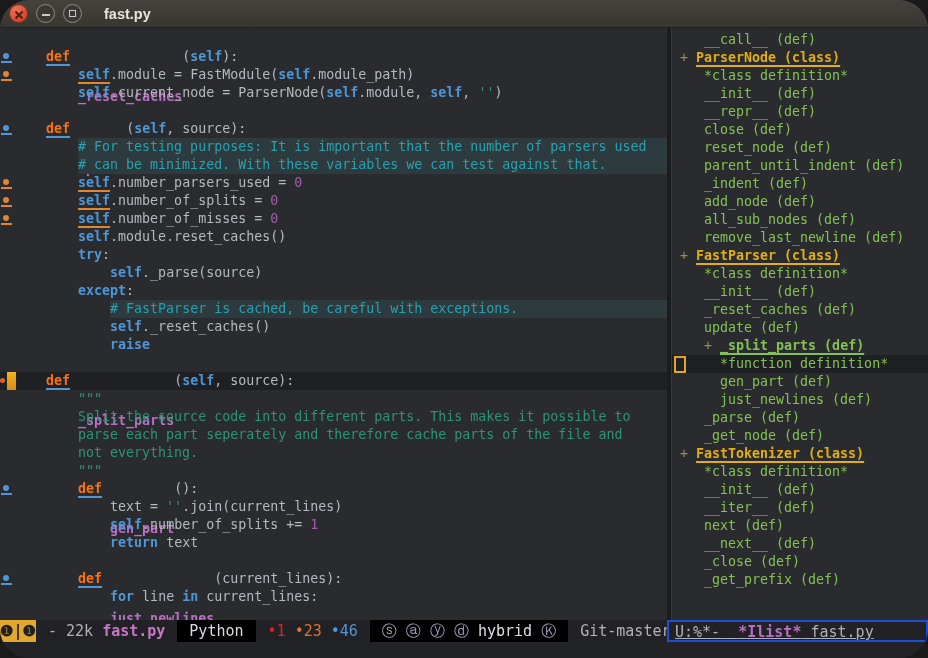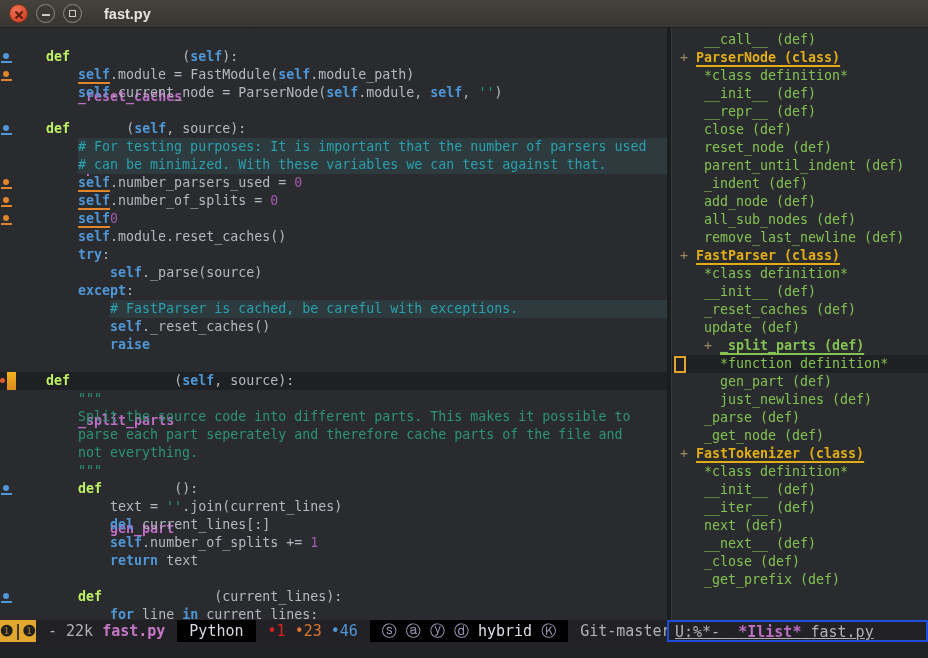--- a/index.html
+++ b/index.html
@@ -1,17 +1,17 @@
 <!DOCTYPE html>
 <html><head>
 <meta charset="utf-8">
 <style>
   html,body{margin:0;padding:0;background:#1a1a1a;}
   .window{width:928px;height:658px;position:relative;overflow:hidden;background:#292b2e;
-          font-family:"DejaVu Sans Mono",monospace;}
+          font-family:"DejaVu Sans Mono",monospace;border-radius:29px;}
   
   .titlebar{height:28px;background:linear-gradient(#45423d,#383631);border-bottom:1px solid #23211e;
             display:flex;align-items:center;padding-left:9px;box-sizing:border-box;}
   .tb-btn{width:19px;height:19px;border-radius:50%;margin-right:8px;position:relative;box-sizing:border-box;}
   .btn-close{background:radial-gradient(circle at 35% 30%,#ef7457,#d9472b 70%);border:1px solid #7e3категории22;border:1px solid #7e3522;}
   .btn-plain{background:#3b3935;border:1px solid #8d897f;}
   .tb-btn .x1,.tb-btn .x2{position:absolute;left:4px;top:8.5px;width:10px;height:1.8px;background:#5a1d0d;}
   .x1{transform:rotate(45deg);} .x2{transform:rotate(-45deg);}
   .glyph-min{position:absolute;left:5px;top:9px;width:8px;height:1.8px;background:#cdc9c0;}
   .glyph-max{position:absolute;left:5px;top:5px;width:7px;height:7px;border:1.6px solid #cdc9c0;box-sizing:border-box;}
@@ -22,21 +22,21 @@
   .code-pane{width:667px;box-sizing:border-box;padding-top:2px;overflow:hidden;}
   .divider{width:5px;background:#1b1c1e;border-right:1px solid #37383b;box-sizing:border-box;}
   .side-pane{flex:1;padding-top:3px;overflow:hidden;}
   .line{display:flex;height:18px;line-height:18px;white-space:pre;position:relative;
         padding-left:14px;font-size:13.3px;}
   .side-pane .line{padding-left:8px;}
   .line.hl{background:#1e2023;}
   
   .tk-p{color:#b4bac0;}
   .tk-k{color:#4f97d7;font-weight:bold;}
-  .tk-ku{color:#bef264;font-weight:bold;text-decoration-color:#4f97d7;
+  .tk-ku{color:#f97316;font-weight:bold;text-decoration:underline;text-decoration-color:#4f97d7;
          text-decoration-thickness:1.5px;text-underline-offset:3px;}
   .tk-s{color:#4f97d7;font-weight:bold;}
   .tk-su{color:#4f97d7;font-weight:bold;text-decoration:underline;text-decoration-color:#e0862c;
          text-decoration-thickness:1.8px;text-underline-offset:3px;}
   .tk-f{color:#bc6ec5;font-weight:bold;margin-top:40px;}
   .tk-c{color:#2aa1ae;background:#2d3a3e;}
   .tk-cf{flex:1;background:#2d3a3e;}
   .tk-d{color:#2d9574;}
   .tk-str{color:#2d9574;}
   .tk-n{color:#a45bad;}
@@ -97,38 +97,37 @@
         <div class="line"></div>
         <div class="line"><span class="mk"><span class="mk-dot c-blue"></span><span class="mk-bar c-blue"></span></span><span class="tk-p">    </span><span class="tk-ku">def</span><span class="tk-p"> </span><span class="tk-f">_reset_caches</span><span class="tk-p">(</span><span class="tk-s">self</span><span class="tk-p">):</span></div>
         <div class="line"><span class="mk"><span class="mk-dot c-orange"></span><span class="mk-bar c-orange"></span></span><span class="tk-p">        </span><span class="tk-su">self</span><span class="tk-p">.module = FastModule(</span><span class="tk-s">self</span><span class="tk-p">.module_path)</span></div>
         <div class="line"><span class="tk-p">        </span><span class="tk-s">self</span><span class="tk-p">.current_node = ParserNode(</span><span class="tk-s">self</span><span class="tk-p">.module, </span><span class="tk-s">self</span><span class="tk-p">, </span><span class="tk-str">''</span><span class="tk-p">)</span></div>
         <div class="line"></div>
         <div class="line"><span class="mk"><span class="mk-dot c-blue"></span><span class="mk-bar c-blue"></span></span><span class="tk-p">    </span><span class="tk-ku">def</span><span class="tk-p"> </span><span class="tk-f">update</span><span class="tk-p">(</span><span class="tk-s">self</span><span class="tk-p">, source):</span></div>
         <div class="line"><span class="tk-p">        </span><span class="tk-c"># For testing purposes: It is important that the number of parsers used</span><span class="tk-cf"></span></div>
         <div class="line"><span class="tk-p">        </span><span class="tk-c"># can be minimized. With these variables we can test against that.</span><span class="tk-cf"></span></div>
         <div class="line"><span class="mk"><span class="mk-dot c-orange"></span><span class="mk-bar c-orange"></span></span><span class="tk-p">        </span><span class="tk-su">self</span><span class="tk-p">.number_parsers_used = </span><span class="tk-n">0</span></div>
         <div class="line"><span class="mk"><span class="mk-dot c-orange"></span><span class="mk-bar c-orange"></span></span><span class="tk-p">        </span><span class="tk-su">self</span><span class="tk-p">.number_of_splits = </span><span class="tk-n">0</span></div>
-        <div class="line"><span class="mk"><span class="mk-dot c-orange"></span><span class="mk-bar c-orange"></span></span><span class="tk-p">        </span><span class="tk-su">self</span><span class="tk-n">0</span></div>
+        <div class="line"><span class="mk"><span class="mk-dot c-orange"></span><span class="mk-bar c-orange"></span></span><span class="tk-p">        </span><span class="tk-su">self</span><span class="tk-p">.number_of_misses = </span><span class="tk-n">0</span></div>
         <div class="line"><span class="tk-p">        </span><span class="tk-s">self</span><span class="tk-p">.module.reset_caches()</span></div>
         <div class="line"><span class="tk-p">        </span><span class="tk-k">try</span><span class="tk-p">:</span></div>
         <div class="line"><span class="tk-p">            </span><span class="tk-s">self</span><span class="tk-p">._parse(source)</span></div>
         <div class="line"><span class="tk-p">        </span><span class="tk-k">except</span><span class="tk-p">:</span></div>
         <div class="line"><span class="tk-p">            </span><span class="tk-c"># FastParser is cached, be careful with exceptions.</span><span class="tk-cf"></span></div>
         <div class="line"><span class="tk-p">            </span><span class="tk-s">self</span><span class="tk-p">._reset_caches()</span></div>
         <div class="line"><span class="tk-p">            </span><span class="tk-k">raise</span></div>
         <div class="line"></div>
         <div class="line hl"><span class="mk"><span class="mk-dot2"></span><span class="mk-block"></span></span><span class="tk-p">    </span><span class="tk-ku">def</span><span class="tk-p"> </span><span class="tk-f">_split_parts</span><span class="tk-p">(</span><span class="tk-s">self</span><span class="tk-p">, source):</span></div>
         <div class="line"><span class="tk-p">        </span><span class="tk-d">"""</span></div>
         <div class="line"><span class="tk-p">        </span><span class="tk-d">Split the source code into different parts. This makes it possible to</span></div>
         <div class="line"><span class="tk-p">        </span><span class="tk-d">parse each part seperately and therefore cache parts of the file and</span></div>
         <div class="line"><span class="tk-p">        </span><span class="tk-d">not everything.</span></div>
         <div class="line"><span class="tk-p">        </span><span class="tk-d">"""</span></div>
         <div class="line"><span class="mk"><span class="mk-dot c-blue"></span><span class="mk-bar c-blue"></span></span><span class="tk-p">        </span><span class="tk-ku">def</span><span class="tk-p"> </span><span class="tk-f">gen_part</span><span class="tk-p">():</span></div>
         <div class="line"><span class="tk-p">            text = </span><span class="tk-str">''</span><span class="tk-p">.join(current_lines)</span></div>
-        <div class="line"><span class="tk-p">            </span><span class="tk-k">del</span><span class="tk-p"> current_lines[:]</span></div>
         <div class="line"><span class="tk-p">            </span><span class="tk-s">self</span><span class="tk-p">.number_of_splits += </span><span class="tk-n">1</span></div>
         <div class="line"><span class="tk-p">            </span><span class="tk-k">return</span><span class="tk-p"> text</span></div>
         <div class="line"></div>
         <div class="line"><span class="mk"><span class="mk-dot c-blue"></span><span class="mk-bar c-blue"></span></span><span class="tk-p">        </span><span class="tk-ku">def</span><span class="tk-p"> </span><span class="tk-f">just_newlines</span><span class="tk-p">(current_lines):</span></div>
         <div class="line"><span class="tk-p">            </span><span class="tk-k">for</span><span class="tk-p"> line </span><span class="tk-k">in</span><span class="tk-p"> current_lines:</span></div>
       </div>
     <div class="divider"></div>
     <div class="side-pane" id="side-pane">
         <div class="line"><span class="tk-g">   __call__ (def)</span></div>
         <div class="line"><span class="tk-plus">+ </span><span class="tk-y">ParserNode (class)</span></div>

